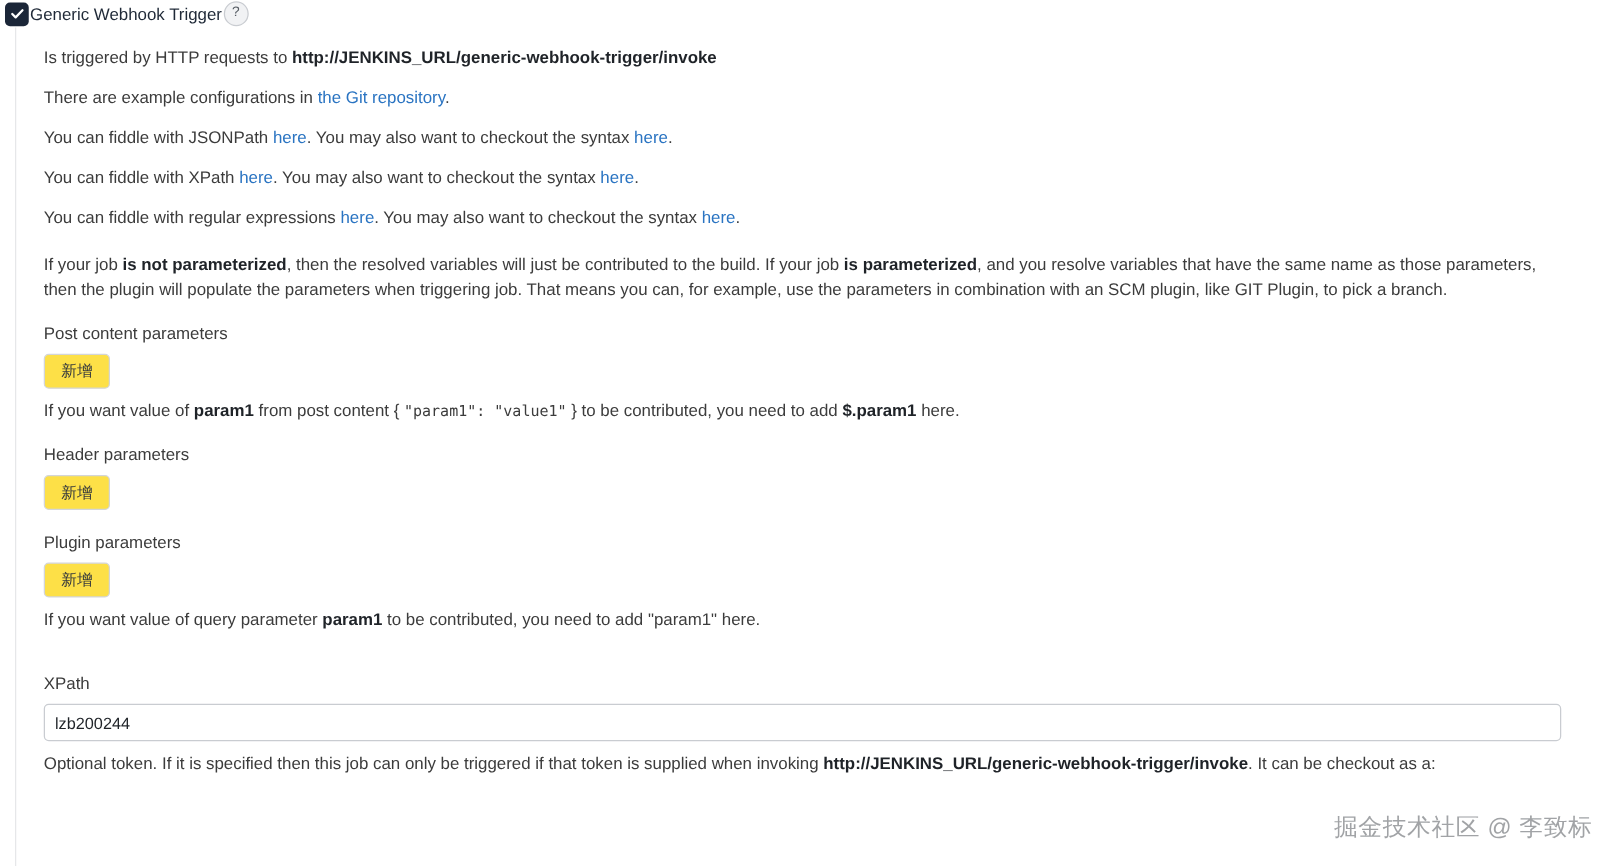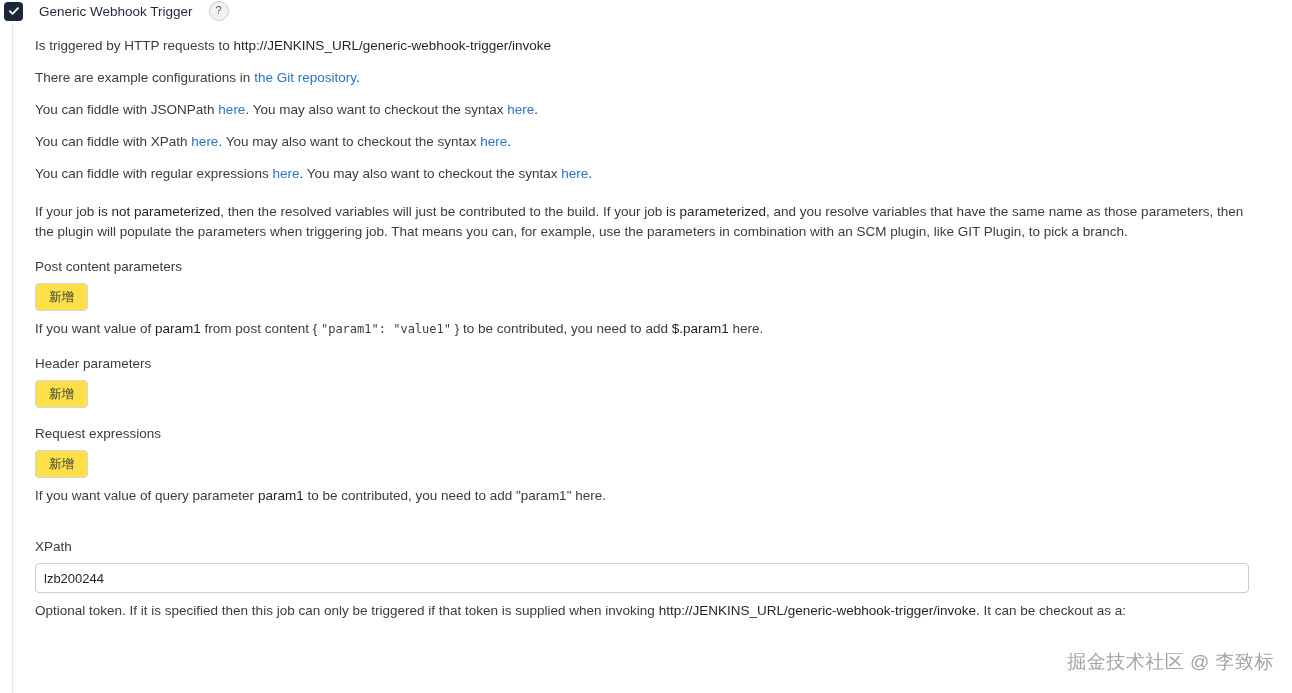--- a/index.html
+++ b/index.html
@@ -20,21 +20,21 @@
     position: relative;
     width: 1292px;
     height: 693px;
   }
   
   .trigger-header {
     display: flex;
     align-items: center;
     height: 22px;
     padding-left: 4px;
-    gap: 16px;
+    gap: 1px;
   }
   .checkbox {
     width: 19px;
     height: 19px;
     border-radius: 4px;
     background: #1b2638;
     display: inline-flex;
     align-items: center;
     justify-content: center;
     flex: 0 0 auto;
@@ -78,21 +78,21 @@
     margin: 12px 0 0 0;
     line-height: 19.5px;
     font-size: 13.5px;
     color: #3c3c3c;
     max-width: 1215px;
   }
   a.link {
     color: #2a74c2;
     text-decoration: none;
   }
-  b, strong { font-weight: normal; color: #1f2328; }
+  b, strong { font-weight: bold; color: #1f2328; }
   code.mono {
     font-family: "DejaVu Sans Mono", monospace;
     font-size: 12px;
     color: #3c3c3c;
   }
   
   .section { margin-top: 18px; }
   .section-label {
     font-size: 13.5px;
     color: #3c3c3c;
@@ -194,21 +194,21 @@
       <span class="btn-add">新增</span>
       <div class="hint"><span>If you want value of </span><b>param1</b><span> from post content { </span><code class="mono">"param1": "value1"</code><span> } to be contributed, you need to add </span><b>$.param1</b><span> here.</span></div>
     </div>
 
     <div class="section">
       <div class="section-label">Header parameters</div>
       <span class="btn-add">新增</span>
     </div>
 
     <div class="section">
-      <div class="section-label">Request expressions</div>
+      <div class="section-label">Plugin parameters</div>
       <span class="btn-add">新增</span>
       <div class="hint"><span>If you want value of query parameter </span><b>param1</b><span> to be contributed, you need to add "param1" here.</span></div>
     </div>
 
     <div class="token-section">
       <div class="section-label">XPath</div>
       <input class="token-input" type="text" value="lzb200244" style="">
       <div class="token-hint"><span>Optional token. If it is specified then this job can only be triggered if that token is supplied when invoking </span><b>http://JENKINS_URL/generic-webhook-trigger/invoke</b><span>. It can be checkout as a:</span></div>
     </div>
 

